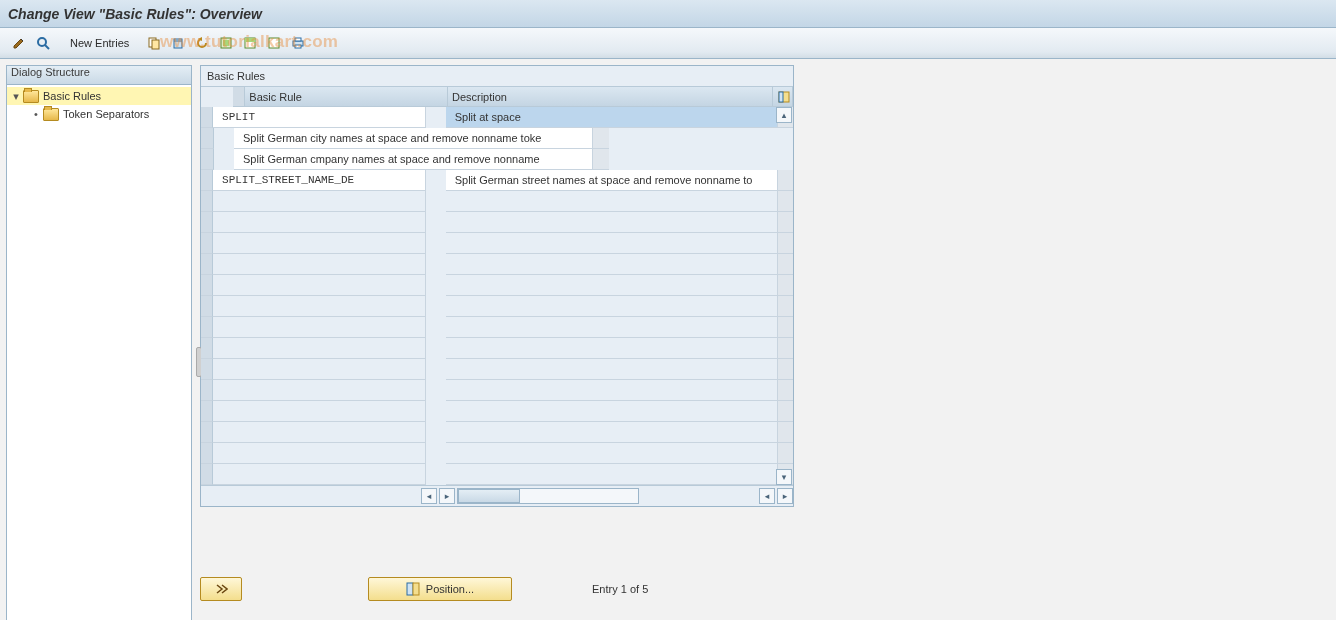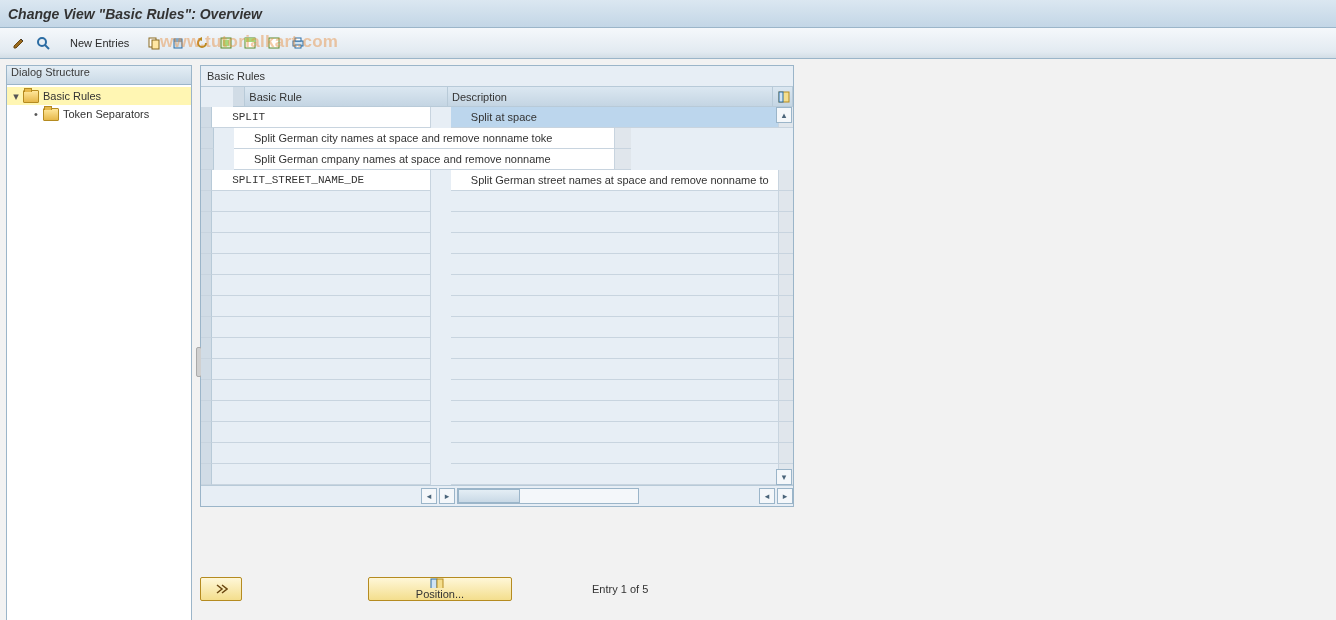--- a/index.html
+++ b/index.html
@@ -133,21 +133,21 @@
     color:#333;
   }
   .col-rule { width: 210px; }
   .col-desc { width: 340px; }
   .col-cfg  { width: 16px; display:flex;align-items:center;justify-content:center; border-right:none;}
   .grid-body { position:relative; }
   .grid-row { display:flex; height: 21px; }
   .grid-row .sel { width:12px; background:#d1dce6; border-right:1px solid #b8cad8; border-bottom:1px solid #c8d4df;}
   .grid-row .cell {
     border-right:1px solid #c8d4df; border-bottom:1px solid #c8d4df;
-    display:flex; align-items:center; padding:0 20px;
+    display:flex; align-items:center; padding:0 9px;
     background: #fff;
     overflow:hidden; white-space:nowrap;
     font-family: "Courier New", monospace;
   }
   .grid-row .cell.desc { font-family: Arial, Helvetica, sans-serif; margin-left: 20px;}
   .grid-row .cell.empty { background:#e7eef5;}
   .grid-row .scrollcol { width:16px; background:#e0e6ec; border-bottom:1px solid #c8d4df;}
   .cell.highlight { background:#bcd6ed !important; }
 
   .grid-hscroll {
@@ -173,21 +173,20 @@
   }
   .sap-btn{
     height:22px;
     background: linear-gradient(#fff7d8,#f4de8d);
     border:1px solid #b58b20;
     border-radius:2px;
     display:inline-flex; align-items:center; justify-content:center;
     padding: 0 6px;
     cursor:pointer;
     margin-right: 16px;
-    flex-direction: column;
   }
   .sap-btn.wide{ width:130px; justify-content:center; margin-left: 110px;}
   .status-text{ margin-left: 64px; color:#333;}
   svg { display:block; }
 </style>
 </head>
 <body>
 
 <div class="title-bar">
   <span>Change View "Basic Rules": Overview</span>

